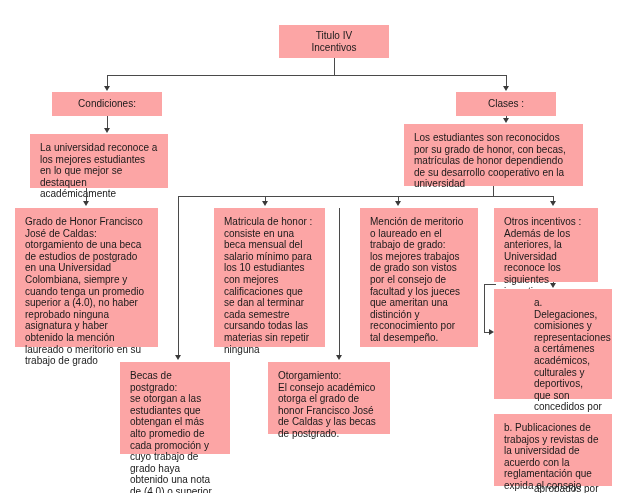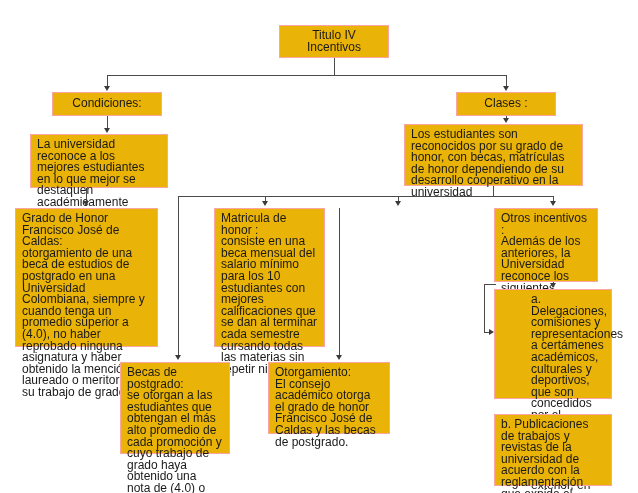--- a/index.html
+++ b/index.html
@@ -11,24 +11,24 @@
     position: relative;
     width: 638px;
     height: 493px;
     background: #ffffff;
     font-family: "Liberation Sans", sans-serif;
     overflow: hidden;
   }
   .node {
     position: absolute;
     box-sizing: border-box;
-    border: 1px solid #fca5a5;
-    background: #eab308;
+    border: 4px solid #fca5a5;
+    background: #fca5a5;
     color: #1a1a1a;
-    font-size: 12px;
+    font-size: 10px;
     line-height: 11.6px;
     padding: 4px 6px;
     white-space: pre-line;
   }
   .node.center {
     text-align: center;
   }
   .node.small {
     padding: 5px 6px;
   }
@@ -75,20 +75,22 @@
   <div class="node" style="left:404px; top:124px; width:179px; height:62px;">Los estudiantes son reconocidos por su grado de honor, con becas, matrículas de honor dependiendo de su desarrollo cooperativo en la universidad</div>
 
   <div class="node" style="left:30px; top:134px; width:138px; height:54px;">La universidad reconoce a los mejores estudiantes en lo que mejor se destaquen académicamente</div>
 
   <div class="node" style="left:15px; top:208px; width:143px; height:139px;">Grado de Honor Francisco José de Caldas:
 otorgamiento de una beca de estudios de postgrado en una Universidad Colombiana, siempre y cuando tenga un promedio superior a (4.0), no haber reprobado ninguna asignatura y haber obtenido la mención laureado o meritorio en su trabajo de grado</div>
 
   <div class="node" style="left:214px; top:208px; width:111px; height:139px;">Matricula de honor :
 consiste en una beca mensual del salario mínimo para los 10 estudiantes con mejores calificaciones que se dan al terminar cada semestre cursando todas las materias sin repetir ninguna</div>
 
+  <div class="node" style="left:360px; top:208px; width:118px; height:139px;">Mención de meritorio o laureado en el trabajo de grado:
+los mejores trabajos de grado son vistos por el consejo de facultad y los jueces que ameritan una distinción y reconocimiento por tal desempeño.</div>
 
   <div class="node" style="left:494px; top:208px; width:104px; height:74px;">Otros incentivos :
 Además de los anteriores, la Universidad reconoce los siguientes incentivos :</div>
 
   <div class="node" style="left:494px; top:289px; width:118px; height:110px;padding-left:36px;">a. Delegaciones, comisiones y representaciones a certámenes académicos, culturales y deportivos, que son concedidos por el consejo de facultad, salvo cuando se trate de viajar al exterior, en cuyo caso son aprobados por el rector, previo concepto del consejo académico</div>
 
   <div class="node" style="left:494px; top:414px; width:118px; height:72px;">b. Publicaciones de trabajos y revistas de la universidad de acuerdo con la reglamentación que expida el consejo académico al respecto.</div>
 
   <div class="node" style="left:120px; top:362px; width:110px; height:92px;">Becas de postgrado:
 se otorgan a las estudiantes que obtengan el más alto promedio de cada promoción y cuyo trabajo de grado haya obtenido una nota de (4.0) o superior a esta</div>

